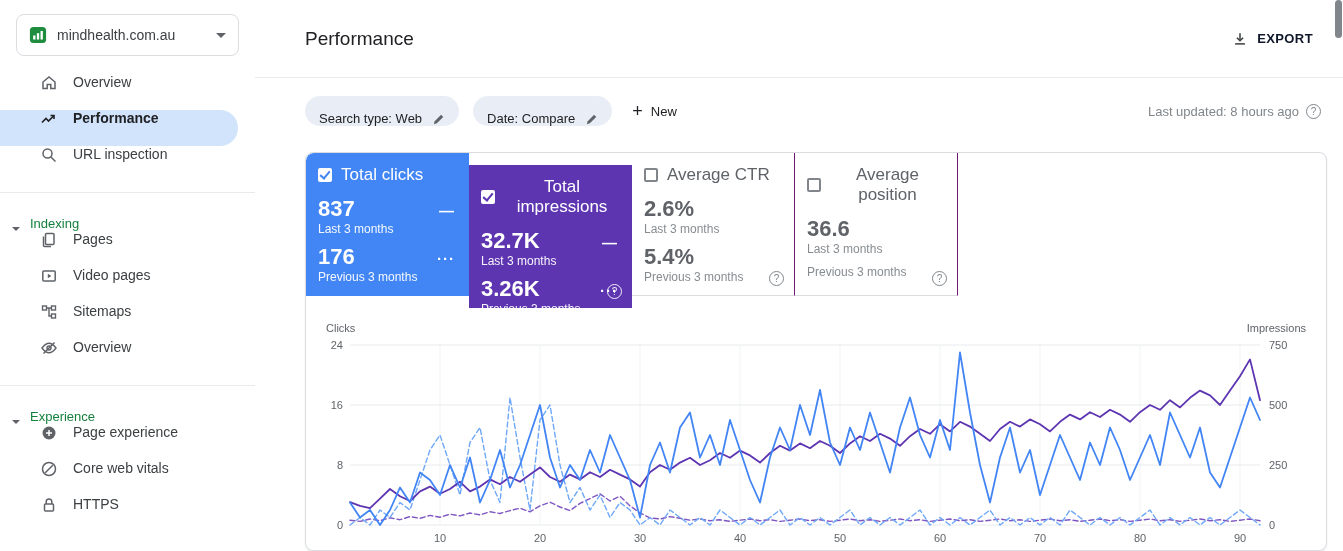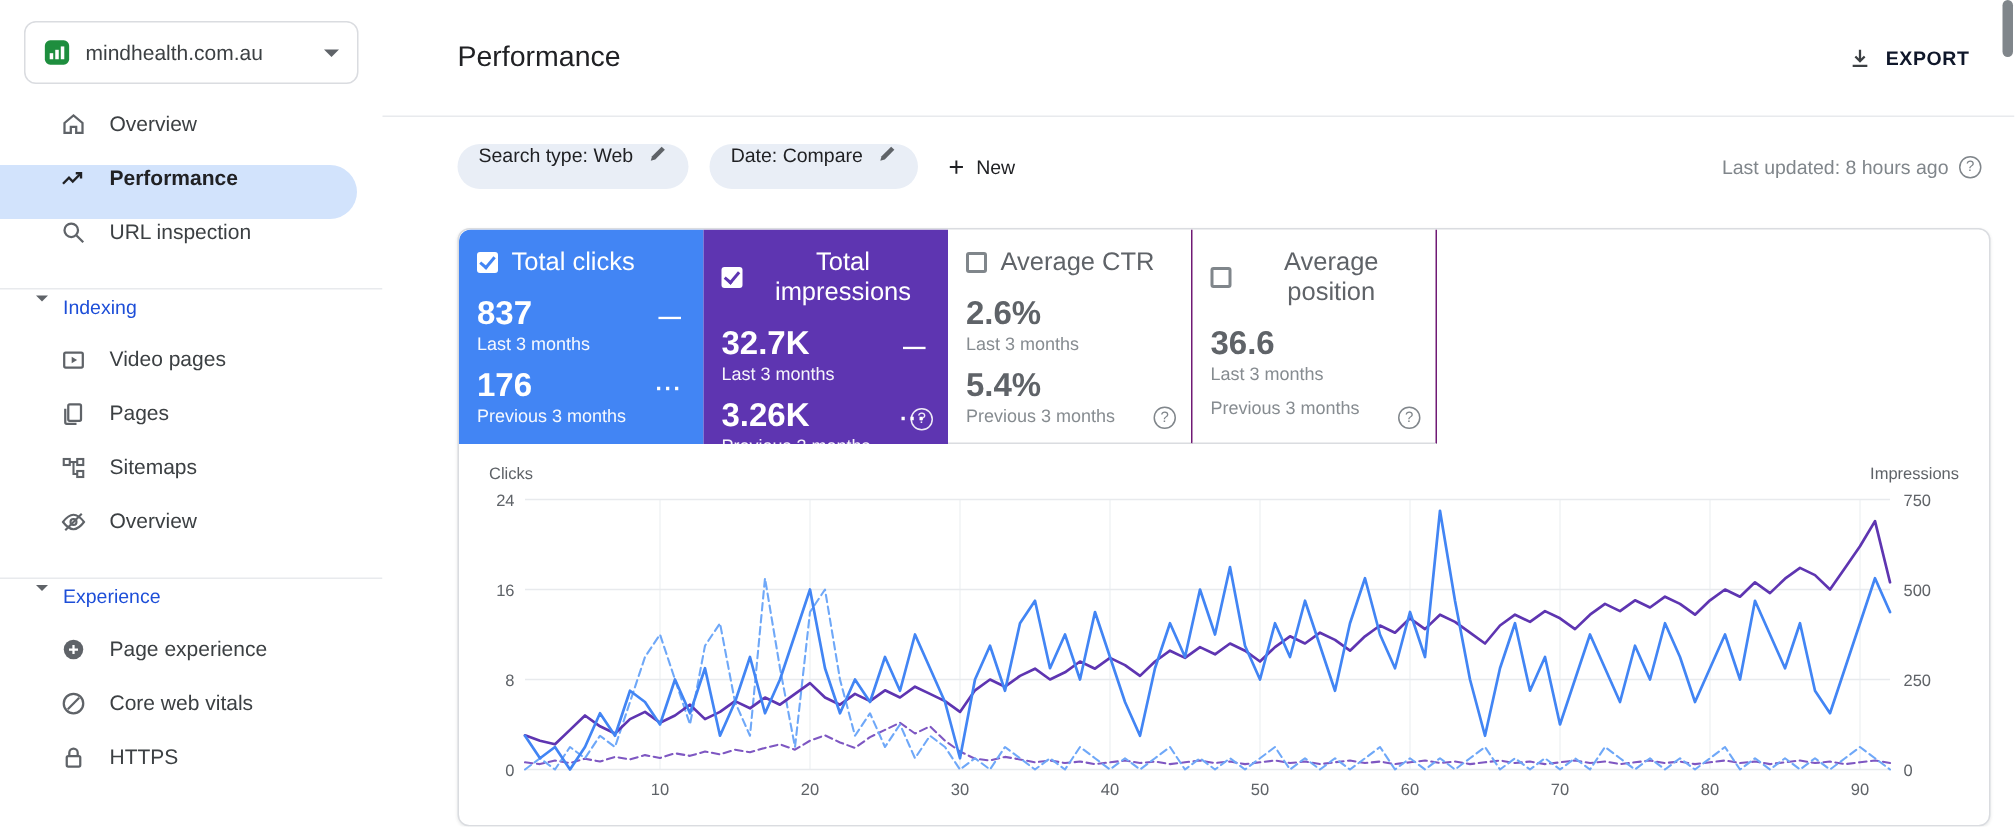--- a/index.html
+++ b/index.html
@@ -14,50 +14,50 @@
   .selector-label { font-size:14px; color:#3c4043; }
   .caret-down { width:0; height:0; border-left:5px solid transparent; border-right:5px solid transparent;
                 border-top:5px solid #5f6368; margin-left:auto; }
   .nav { margin-top:18px; }
   .nav-item { height:36px; display:flex; align-items:flex-start; gap:15px; padding-left:40px;
               font-size:14px; color:#3c4043; cursor:pointer; margin-right:17px;
               border-radius:0 18px 18px 0; }
   .nav-item.active { background:#d2e3fc; color:#202124; font-weight:bold; }
   .icon18 { width:18px; height:18px; flex:0 0 18px; }
   .section { margin-top:10px; border-top:1px solid #e8eaed; padding-top:4px; }
-  .section-header { height:34px; display:flex; align-items:flex-start; gap:10px; padding-left:24px;
-                    font-size:13px; color:#1d4ed8; cursor:pointer; }
+  .section-header { height:34px; display:flex; align-items:flex-end; gap:10px; padding-left:12px;
+                    font-size:13px; color:#15803d; cursor:pointer; }
   .caret-sm { width:0; height:0; border-left:4px solid transparent; border-right:4px solid transparent;
               border-top:4px solid #5f6368; }
 
   
   .main { flex:1; min-width:0; display:flex; flex-direction:column; background:#fff; }
   .header { flex:0 0 78px; height:78px; display:flex; align-items:center;
             padding:0 30px 0 50px; border-bottom:1px solid #e8eaed; }
   .title { font-size:19px; color:#202124; }
   .export-btn { margin-left:auto; display:flex; align-items:center; gap:9px; font-size:13px;
                 font-weight:bold; letter-spacing:.4px; color:#0f172a; cursor:pointer; }
   .filter-row { display:flex; align-items:center; gap:14px; padding:18px 22px 0 50px; }
-  .chip { display:flex; align-items:flex-start; gap:10px; background:#e9eef6; border-radius:16px;
+  .chip { display:flex; align-items:flex-end; gap:10px; background:#e9eef6; border-radius:16px;
           height:30px; padding:0 14px; font-size:13px; color:#202124; cursor:pointer; }
   .new-btn { display:flex; align-items:center; gap:8px; font-size:13px; color:#202124;
              cursor:pointer; padding:0 6px; }
   .plus-glyph { font-size:18px; font-weight:normal; line-height:1; }
   .last-updated { margin-left:auto; display:flex; align-items:center; gap:7px;
                   color:#80868b; font-size:13px; }
   .help { width:15px; height:15px; border:1px solid currentColor; border-radius:50%;
           font-size:10px; display:flex; align-items:center; justify-content:center; flex:0 0 15px; }
 
   
   .card { margin:26px 16px 0 50px; border:1px solid #dadce0; border-radius:8px; background:#fff;
           height:432px; overflow:hidden; box-shadow:0 1px 2px rgba(60,64,67,.10); }
   .tiles { display:flex; }
   .tile { width:163px; height:143px; padding:12px 12px 10px; position:relative; cursor:pointer; }
   .tile.blue { background:#4285f4; color:#fff; border-top-left-radius:8px; }
-  .tile.purple { background:#5e35b1; color:#fff; }
+  .tile.purple { background:#5e35b1; color:#fff;margin-top:12px; }
   .tile.plain { color:#5f6368; border-right:1px solid #701a75; border-bottom:1px solid #dadce0; }
   .tile-check-row { display:flex; align-items:center; gap:9px; margin-bottom:12px; }
   .checkbox { width:14px; height:14px; border-radius:2px; position:relative; flex:0 0 14px; }
   .checkbox.checked { background:#fff; }
   .checkbox.checked::after { content:""; position:absolute; left:4px; top:1px; width:4px; height:8px;
                              border-right:2px solid #4285f4; border-bottom:2px solid #4285f4;
                              transform:rotate(40deg); }
   .purple .checkbox.checked::after { border-color:#5e35b1; }
   .checkbox.unchecked { border:2px solid #80868b; background:transparent; }
   .tile-label { font-size:17px;text-align:center; }
@@ -121,31 +121,31 @@
     </div>
   </div>
 
   <div class="section">
     <div class="section-header">
       <span class="caret-sm"></span>
       <span>Indexing</span>
     </div>
     <div class="nav-item">
       <svg class="icon18" viewBox="0 0 18 18" fill="none" stroke="#5f6368" stroke-width="1.5">
+        <rect x="5.5" y="2.5" width="8.5" height="11" rx="1"></rect>
+          <path d="M3.5 5.5v9a1 1 0 0 0 1 1H11"></path>
+      </svg>
+      <span>Pages</span>
+    </div>
+    <div class="nav-item">
+      <svg class="icon18" viewBox="0 0 18 18" fill="none" stroke="#5f6368" stroke-width="1.5">
         <rect x="2.8" y="4" width="12.4" height="10" rx="1"></rect>
           <path d="M7.8 6.8l3.6 2.2-3.6 2.2z" fill="#5f6368" stroke="none"></path>
       </svg>
       <span>Video pages</span>
-    </div>
-    <div class="nav-item">
-      <svg class="icon18" viewBox="0 0 18 18" fill="none" stroke="#5f6368" stroke-width="1.5">
-        <rect x="5.5" y="2.5" width="8.5" height="11" rx="1"></rect>
-          <path d="M3.5 5.5v9a1 1 0 0 0 1 1H11"></path>
-      </svg>
-      <span>Pages</span>
     </div>
     <div class="nav-item">
       <svg class="icon18" viewBox="0 0 18 18" fill="none" stroke="#5f6368" stroke-width="1.4">
         <rect x="2.5" y="3" width="4" height="4"></rect>
           <rect x="11.5" y="3" width="4" height="4"></rect>
           <rect x="11.5" y="11" width="4" height="4"></rect>
         <path d="M6.5 5H9v8h2.5M9 5h2.5"></path>
       </svg>
       <span>Sitemaps</span>
     </div>

